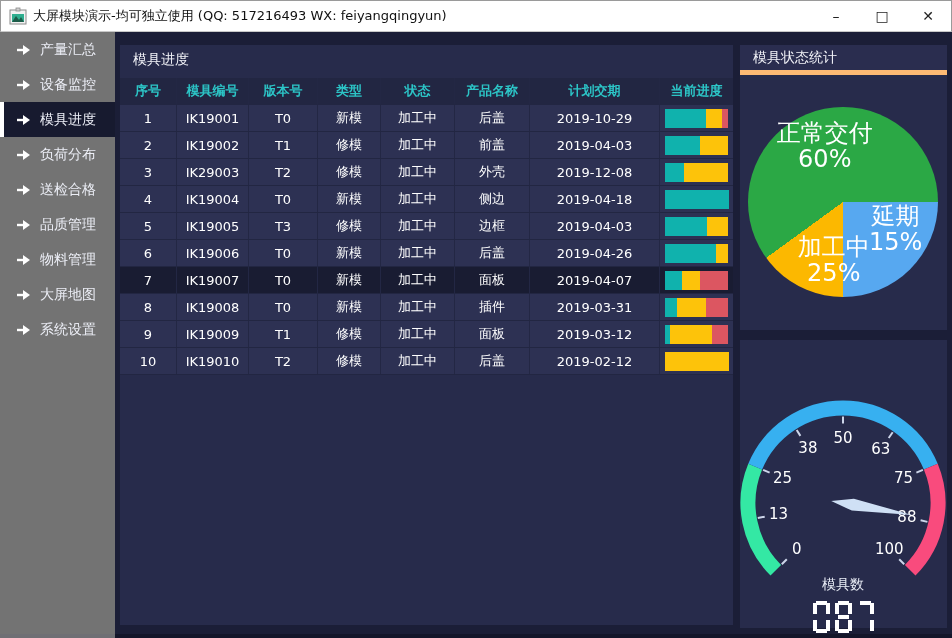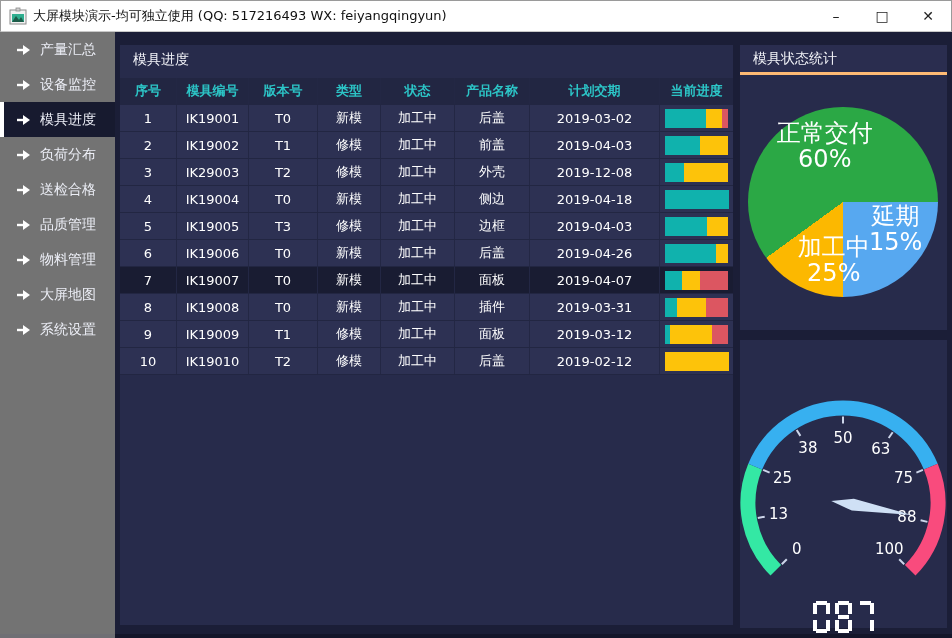--- a/index.html
+++ b/index.html
@@ -19,21 +19,21 @@
   .sidebar { position:absolute; left:0; top:32px; width:115px; height:602px; background:#343759; }
   .side-item { position:relative; height:35px; display:flex; align-items:center; gap:9px;
                padding-left:16px; color:#eceef6; font-size:14px; cursor:pointer; }
   .side-item .arrow { width:15px; height:12px; flex:0 0 auto; }
   .side-item.active { background:#171a2f; }
   .side-item.active::before { content:""; position:absolute; left:0; top:0; bottom:0; width:4px; background:#ffffff; }
 
   
   .panel { position:absolute; background:#272b4b; }
   .panel-header { height:30px; display:flex; align-items:center; padding-left:13px;
-                  color:#f2f3f8; font-size:14px; background:#2a2d4f; border-bottom:3px solid #fdba74; }
+                  color:#f2f3f8; font-size:14px; background:#2a2d4f; border-bottom:5px solid #fdba74; }
   #panel-table  { left:120px; top:45px;  width:613px; height:580px; }
   #panel-pie    { left:740px; top:45px;  width:207px; height:285px; }
   #panel-gauge  { left:740px; top:340px; width:207px; height:288px; }
 
   
   .tbl { position:absolute; left:0; top:33px; width:613px; }
   .tbl-row { display:flex; height:27px; background:#2d3153; border-bottom:1px solid #222642; }
   .tbl-row.head { background:#222642; }
   .tbl-row.selected { background:#191c32; }
   .tbl-cell { display:flex; align-items:center; justify-content:center; font-size:13px; color:#ffffff;
@@ -162,21 +162,21 @@
         <div class="tbl-cell" style="width: 130px;">计划交期</div>
         <div class="tbl-cell" style="width: 73px;">当前进度</div>
       </div>
       <div class="tbl-row">
         <div class="tbl-cell" style="width: 57px;">1</div>
         <div class="tbl-cell" style="width: 72px;">IK19001</div>
         <div class="tbl-cell" style="width: 69px;">T0</div>
         <div class="tbl-cell" style="width: 63px;">新模</div>
         <div class="tbl-cell" style="width: 74px;">加工中</div>
         <div class="tbl-cell" style="width: 75px;">后盖</div>
-        <div class="tbl-cell" style="width: 130px;">2019-03-02</div>
+        <div class="tbl-cell" style="width: 130px;">2019-10-29</div>
         <div class="tbl-cell" style="width: 73px;">
           <div class="pbar">
             <span style="width: 65%; background: rgb(16, 178, 173);"></span>
             <span style="width: 25%; background: rgb(253, 195, 10);"></span>
             <span style="width: 10%; background: rgb(220, 86, 97);"></span>
           </div>
         </div>
       </div>
       <div class="tbl-row">
         <div class="tbl-cell" style="width: 57px;">2</div>
@@ -355,20 +355,21 @@
         <line x1="154.7" y1="34.2" x2="150.7" y2="40.0" stroke="#cdd6ea" stroke-width="2"></line>
         <text x="142.7" y="56.4" fill="#ffffff" font-size="15" text-anchor="middle">63</text>
         <line x1="184.9" y1="71.9" x2="178.4" y2="74.6" stroke="#cdd6ea" stroke-width="2"></line>
         <text x="165.5" y="84.9" fill="#ffffff" font-size="15" text-anchor="middle">75</text>
         <line x1="189.4" y1="123.9" x2="182.6" y2="122.3" stroke="#cdd6ea" stroke-width="2"></line>
         <text x="168.9" y="124.3" fill="#ffffff" font-size="15" text-anchor="middle">88</text>
         <line x1="166.2" y1="166.2" x2="161.2" y2="161.2" stroke="#cdd6ea" stroke-width="2"></line>
         <text x="151.3" y="156.3" fill="#ffffff" font-size="15" text-anchor="middle">100</text>
         <polygon points="93.2,102.9 113.8,112.6 174.0,117.0 115.9,100.8" fill="#cfe0f5"></polygon>
       </svg>
+    <div class="gauge-center-label">模具数</div>
     <div class="sevenseg" id="sevenseg">
         <div class="digit">
           <span class="seg a h"></span>
           <span class="seg b v"></span>
           <span class="seg c v"></span>
           <span class="seg d h"></span>
           <span class="seg e v"></span>
           <span class="seg f v"></span>
         </div>
         <div class="digit">

